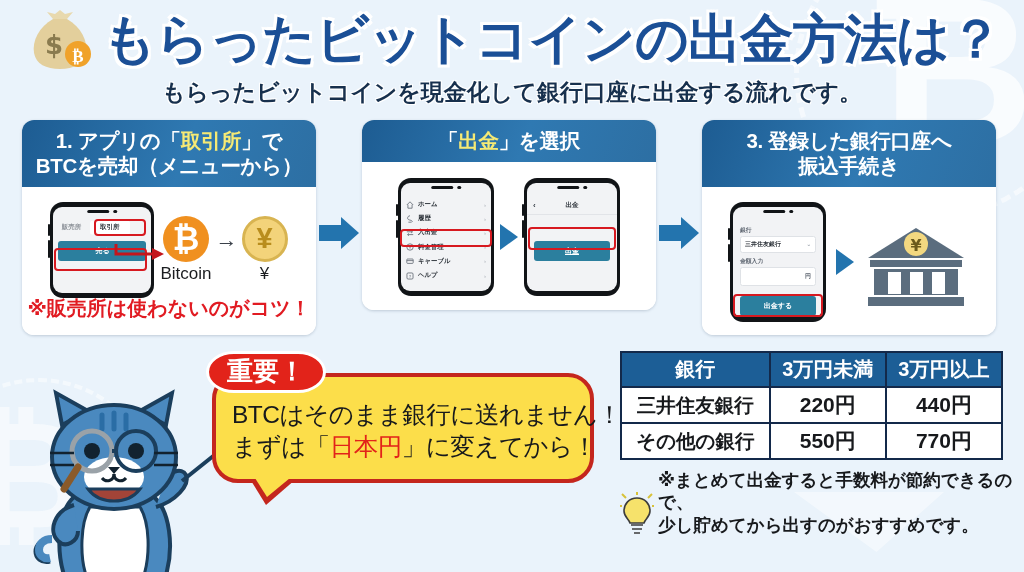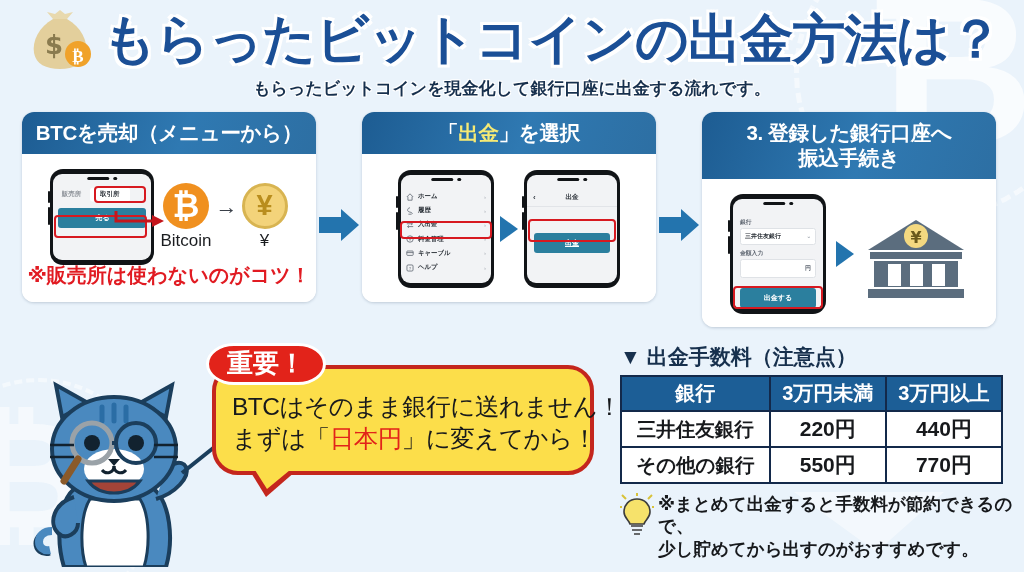--- a/index.html
+++ b/index.html
@@ -46,21 +46,21 @@
   #main-title{
     font-size:53px;font-weight:bold;letter-spacing:-1px;
     color:#1b4f96;
     text-shadow:
       2px 0 0 #fff,-2px 0 0 #fff,0 2px 0 #fff,0 -2px 0 #fff,
       2px 2px 0 #fff,-2px 2px 0 #fff,2px -2px 0 #fff,-2px -2px 0 #fff,
       3px 3px 0 #fff,-3px 3px 0 #fff,3px -3px 0 #fff,-3px -3px 0 #fff;
     white-space:nowrap;
   }
   #subtitle{
-    margin-top:1px;font-size:17px;font-weight:bold;color:#17304d;
+    margin-top:1px;font-size:23px;font-weight:bold;color:#17304d;
     text-shadow:1px 1px 0 #fff,-1px 1px 0 #fff,1px -1px 0 #fff,-1px -1px 0 #fff;
   }
   
   #steps{
     position:relative;z-index:2;
     display:flex;align-items:flex-start;
     margin:12px 0 0 0;padding:0 22px;
     gap:0;
   }
   .step-card{
@@ -231,21 +231,21 @@
   }
   #fee-table{border-collapse:collapse;width:383px;}
   #fee-table th,#fee-table td{
     border:2px solid #13294a;text-align:center;font-weight:bold;
     padding:3px 2px;white-space:nowrap;
   }
   #fee-table th{background:#1c5e96;color:#fff;font-size:20px;}
   #fee-table td{background:#fff;color:#17191c;font-size:21px;}
   #fee-table td.rowhead{font-size:19.5px;}
   #tip{
-    display:flex;align-items:flex-start;gap:4px;margin-top:9px;width:395px;
+    display:flex;align-items:flex-end;gap:4px;margin-top:9px;width:395px;
   }
   #bulb{width:34px;height:44px;flex:0 0 auto;}
   #bulb svg{width:34px;height:44px;display:block;}
   #tip-text{font-size:17.5px;font-weight:bold;color:#17191c;line-height:1.28;}
 </style>
 </head>
 <body>
 
 <div id="bg-deco">
   <div class="bg-ring"></div>
@@ -268,20 +268,21 @@
     </div>
     <div id="main-title">もらったビットコインの出金方法は？</div>
   </div>
   <div id="subtitle">もらったビットコインを現金化して銀行口座に出金する流れです。</div>
 </div>
 
 <div id="steps">
 
   <div class="step-card">
     <div class="step-head">
+      <div><span>1. アプリの「</span><span class="hl">取引所</span><span>」で</span></div>
       <div>BTCを売却（メニューから）</div>
     </div>
     <div class="step-body">
       <div style="display:flex;align-items:center;gap:6px;position:relative;">
 
         <div class="phone" id="phone-sell">
           <div class="side-btn" style="top:22px;height:12px;"></div>
           <div class="side-btn" style="top:38px;height:18px;"></div>
           <div class="screen">
             <div class="notch">
@@ -542,24 +543,20 @@
     </div>
 
     <div id="bubble">
       <div id="bubble-badge">重要！</div>
       <div class="bubble-line">BTCはそのまま銀行に送れません！</div>
       <div class="bubble-line"><span>まずは「</span><span class="red">日本円</span><span>」に変えてから！</span></div>
     </div>
   </div>
 
   <div id="bottom-right">
-    <div id="table-title">
-      <span>▼</span>
-      <span>出金手数料（注意点）</span>
-    </div>
     <table id="fee-table">
       <tbody>
           <tr>
         <th>銀行</th>
         <th>3万円未満</th>
         <th>3万円以上</th>
       </tr>
       <tr>
         <td class="rowhead">三井住友銀行</td>
         <td>220円</td>

